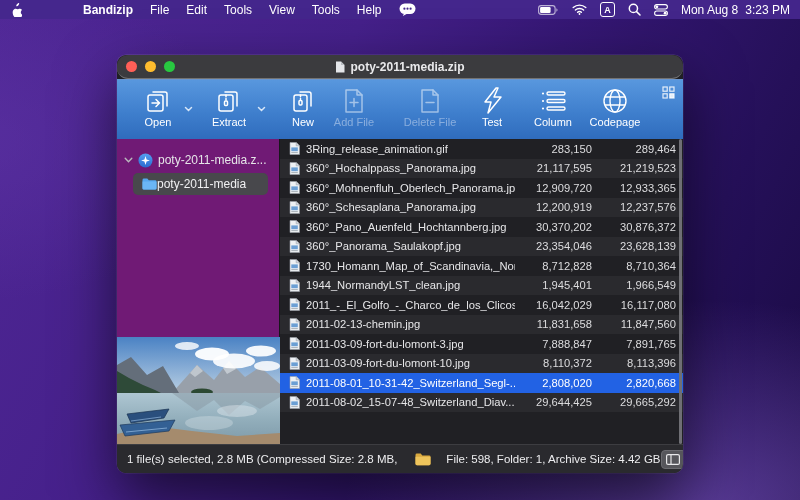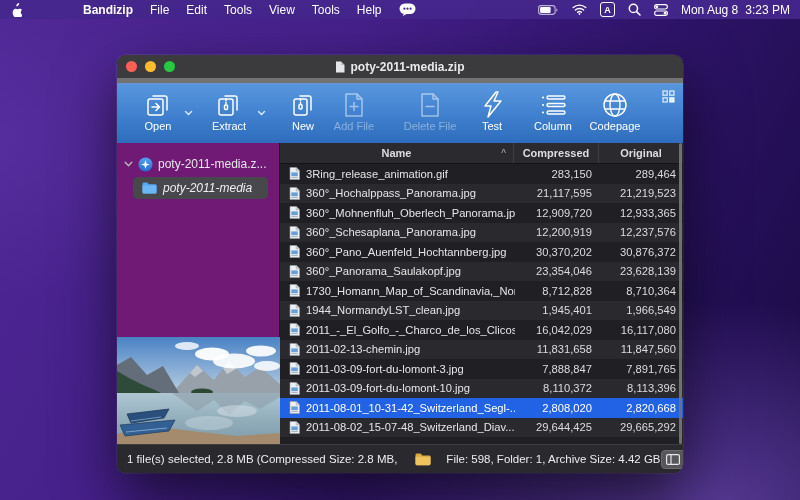--- a/index.html
+++ b/index.html
@@ -30,21 +30,21 @@
     font-size:9px;font-weight:700;display:flex;align-items:center;justify-content:center;}
   .clock{display:flex;gap:7px;font-size:12px;}
   
   .window{
     position:absolute;left:117px;top:55px;width:566px;height:418px;
     border-radius:9px;overflow:hidden;background:#202024;
     box-shadow:0 25px 60px rgba(0,0,0,.6),0 0 0 .5px rgba(255,255,255,.18);
     display:flex;flex-direction:column;
   }
   .titlebar{height:23px;background:#3b3b3e;display:flex;align-items:center;
-    position:relative;flex:none;border-bottom:5px solid #737373;}
+    position:relative;flex:none;border-bottom:1px solid #737373;border-radius:11px;}
   .traffic{position:absolute;left:9px;display:flex;gap:8px;}
   .tl{width:11px;height:11px;border-radius:50%;}
   .tl.red{background:#ff5f57;} .tl.yel{background:#febc2e;} .tl.grn{background:#28c840;}
   .wtitle{margin:0 auto;display:flex;align-items:center;gap:5px;
     color:#e9e9eb;font-size:12px;font-weight:600;}
   
   .toolbar{height:59px;flex:none;position:relative;
     background:linear-gradient(#5897de 0%,#3f7fcd 55%,#2f6cbd 100%);
     border-top:1px solid rgba(255,255,255,.28);}
   .tbtn{position:absolute;top:6px;display:flex;flex-direction:column;align-items:center;
@@ -55,22 +55,22 @@
   .tbtn.disabled svg{opacity:.5;}
   .tchev{position:absolute;top:18px;}
   .tgrid{position:absolute;top:5px;right:8px;}
   
   .main{flex:1;display:flex;min-height:0;}
   .sidebar{width:163px;flex:none;background:#701a75;border-right:1px solid #17171a;
     position:relative;padding-top:10px;box-sizing:border-box;}
   .tree1{display:flex;align-items:center;gap:5px;height:22px;padding-left:7px;
     color:#e6e6e8;font-size:12px;white-space:nowrap;overflow:hidden;}
   .tree2{margin:2px 11px 0 16px;height:22px;background:#48484c;border-radius:5px;
-    display:flex;align-items:center;gap:6px;padding-left:9px;
-    color:#f0f0f2;font-size:12px;white-space:nowrap;overflow:hidden;font-style:italic;}
+    display:flex;align-items:center;padding-left:9px;
+    color:#f0f0f2;font-size:12px;white-space:nowrap;overflow:hidden;}
   .preview{position:absolute;left:0;right:0;bottom:0;height:107px;}
   .preview svg{display:block;}
   
   .filelist{flex:1;background:#202024;display:flex;flex-direction:column;position:relative;min-width:0;}
   .lheader{height:20px;flex:none;background:#2b2b2f;border-bottom:1px solid #141416;
     display:flex;align-items:center;font-size:11px;font-weight:700;color:#dedee0;}
   .hname{flex:1;text-align:center;position:relative;}
   .hsort{position:absolute;right:7px;top:1px;color:#b4b4b8;font-weight:400;font-size:10px;}
   .hnum{width:84px;flex:none;text-align:center;border-left:1px solid #3e3e42;
     align-self:stretch;display:flex;align-items:center;justify-content:center;}
@@ -346,28 +346,20 @@
             <polygon points="0,97 35,89 75,94 120,99 163,96 163,107 0,107" fill="#a58b6d"></polygon>
             <path d="M10,77 L52,72 L47,81 L14,86 Z" fill="#2a4f7d" stroke="#1a3250" stroke-width=".7"></path>
             <path d="M3,88 L58,83 L52,94 L8,99 Z" fill="#336094" stroke="#1e3a5c" stroke-width=".7"></path>
             <path d="M14,84 L44,80" stroke="#6f94bd" stroke-width="1" fill="none"></path>
             <path d="M9,95 L50,91" stroke="#7aa2cc" stroke-width="1" fill="none"></path>
           </svg>
         </div>
       </div>
 
       <div class="filelist">
-        <div class="lheader">
-          <span class="hname">
-            <span>Name</span>
-            <span class="hsort">^</span>
-          </span>
-          <span class="hnum">Compressed</span>
-          <span class="hnum">Original</span>
-        </div>
         <div class="rows" id="file-rows">
             <div class="row">
               <span class="cell-name">
                 <svg width="11" height="13" viewBox="0 0 11 13">
                   <path d="M1 .5h6.2L10.5 3.8V12.5H1z" fill="#eef1f4" stroke="#9aa0a8" stroke-width=".6"></path>
                   <path d="M7.2 .5v3.3h3.3" fill="#d4d9de" stroke="#9aa0a8" stroke-width=".6"></path>
                   <rect x="2.3" y="5.4" width="6.5" height="3.8" fill="#6b9fd4"></rect>
                   <rect x="2.3" y="10" width="6.5" height="1.1" fill="#aeb6bd"></rect>
                 </svg>
                 <span class="fname">3Ring_release_animation.gif</span>

